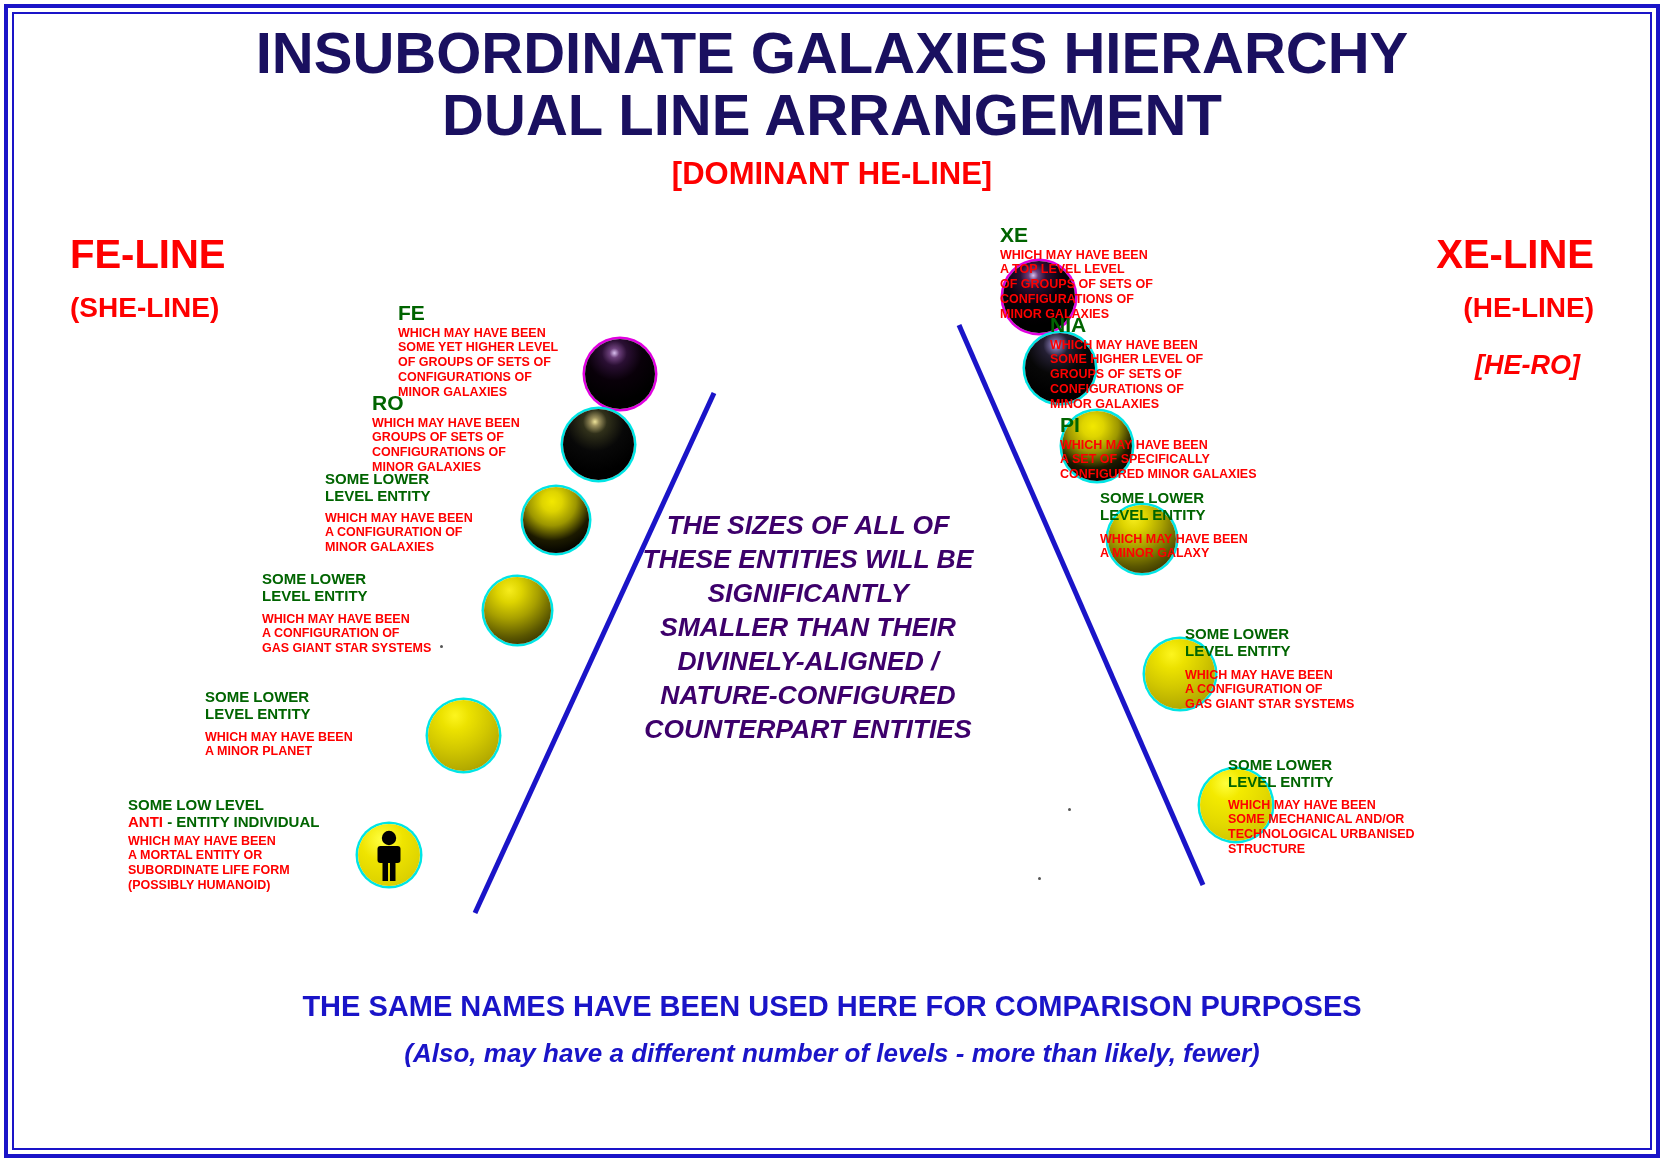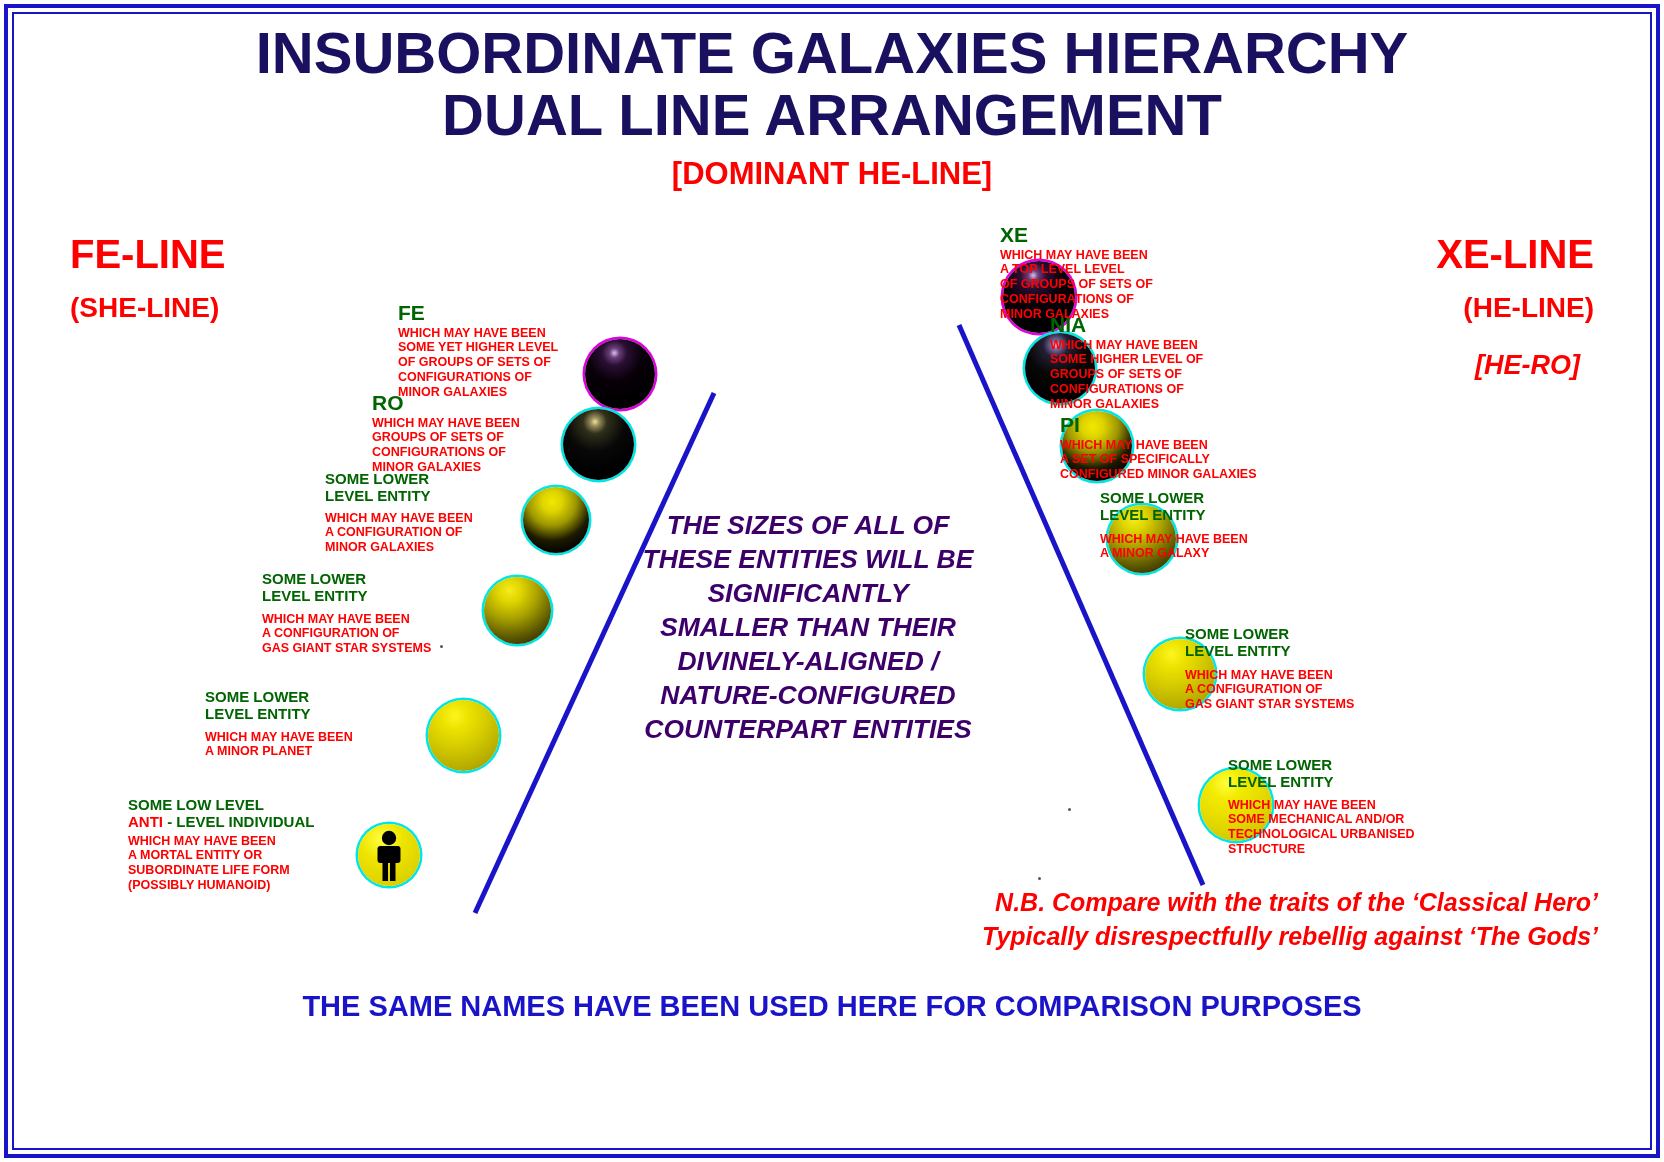--- a/index.html
+++ b/index.html
@@ -257,21 +257,21 @@
   </div>
 
   <div class="label-block" style="left:205px;top:688px;width:185px;">
     <span class="lbl-name-sm">SOME LOWER<br>LEVEL ENTITY</span>
     <span class="lbl-desc" style="margin-top:7px;">WHICH MAY HAVE BEEN<br>A MINOR PLANET</span>
   </div>
 
   <div class="label-block" style="left:128px;top:796px;width:215px;">
     <span class="lbl-name-sm">SOME LOW LEVEL</span>
     <span class="lbl-name-sm">
-      <span class="lbl-anti">ANTI</span><span>&nbsp;</span><span class="lbl-christ">- LEVEL INDIVIDUAL</span>
+      <span class="lbl-anti">ANTI</span><span>&nbsp;</span><span class="lbl-christ">- ENTITY INDIVIDUAL</span>
     </span>
     <span class="lbl-desc" style="margin-top:3px;">WHICH MAY HAVE BEEN<br>A MORTAL ENTITY OR<br>SUBORDINATE LIFE FORM<br>(POSSIBLY HUMANOID)</span>
   </div>
 
   <div class="label-block" style="left:1000px;top:224px;width:182px;">
     <span class="lbl-name">XE</span>
     <span class="lbl-desc">WHICH MAY HAVE BEEN<br>A TOP LEVEL LEVEL<br>OF GROUPS OF SETS OF<br>CONFIGURATIONS OF<br>MINOR GALAXIES</span>
   </div>
 
   <div class="label-block" style="left:1050px;top:314px;width:180px;">
@@ -294,26 +294,23 @@
     <span class="lbl-desc" style="margin-top:8px;">WHICH MAY HAVE BEEN<br>A CONFIGURATION OF<br>GAS GIANT STAR SYSTEMS</span>
   </div>
 
   <div class="label-block" style="left:1228px;top:756px;width:190px;">
     <span class="lbl-name-sm">SOME LOWER<br>LEVEL ENTITY</span>
     <span class="lbl-desc" style="margin-top:7px;">WHICH MAY HAVE BEEN<br>SOME MECHANICAL AND/OR<br>TECHNOLOGICAL URBANISED<br>STRUCTURE</span>
   </div>
 
   <div id="center-note">THE SIZES OF ALL OF<br>THESE ENTITIES WILL BE<br>SIGNIFICANTLY<br>SMALLER THAN THEIR<br>DIVINELY-ALIGNED /<br>NATURE-CONFIGURED<br>COUNTERPART ENTITIES</div>
 
-  <div id="nb-note">
-    <div>N.B. Compare with the traits of the ‘Classical Hero’</div>
-    <div>Typically disrespectfully rebellig against ‘The Gods’</div>
-  </div>
 
   <div id="footer">
     <div class="footer-1">THE SAME NAMES HAVE BEEN USED HERE FOR COMPARISON PURPOSES</div>
+    <div class="footer-2">(Also, may have a different number of levels - more than likely, fewer)</div>
   </div>
 
   <div class="tiny-dot" style="left:440px;top:645px;"></div>
   <div class="tiny-dot" style="left:1068px;top:808px;"></div>
   <div class="tiny-dot" style="left:1038px;top:877px;"></div>
 
 </div>
 
 </body></html>

